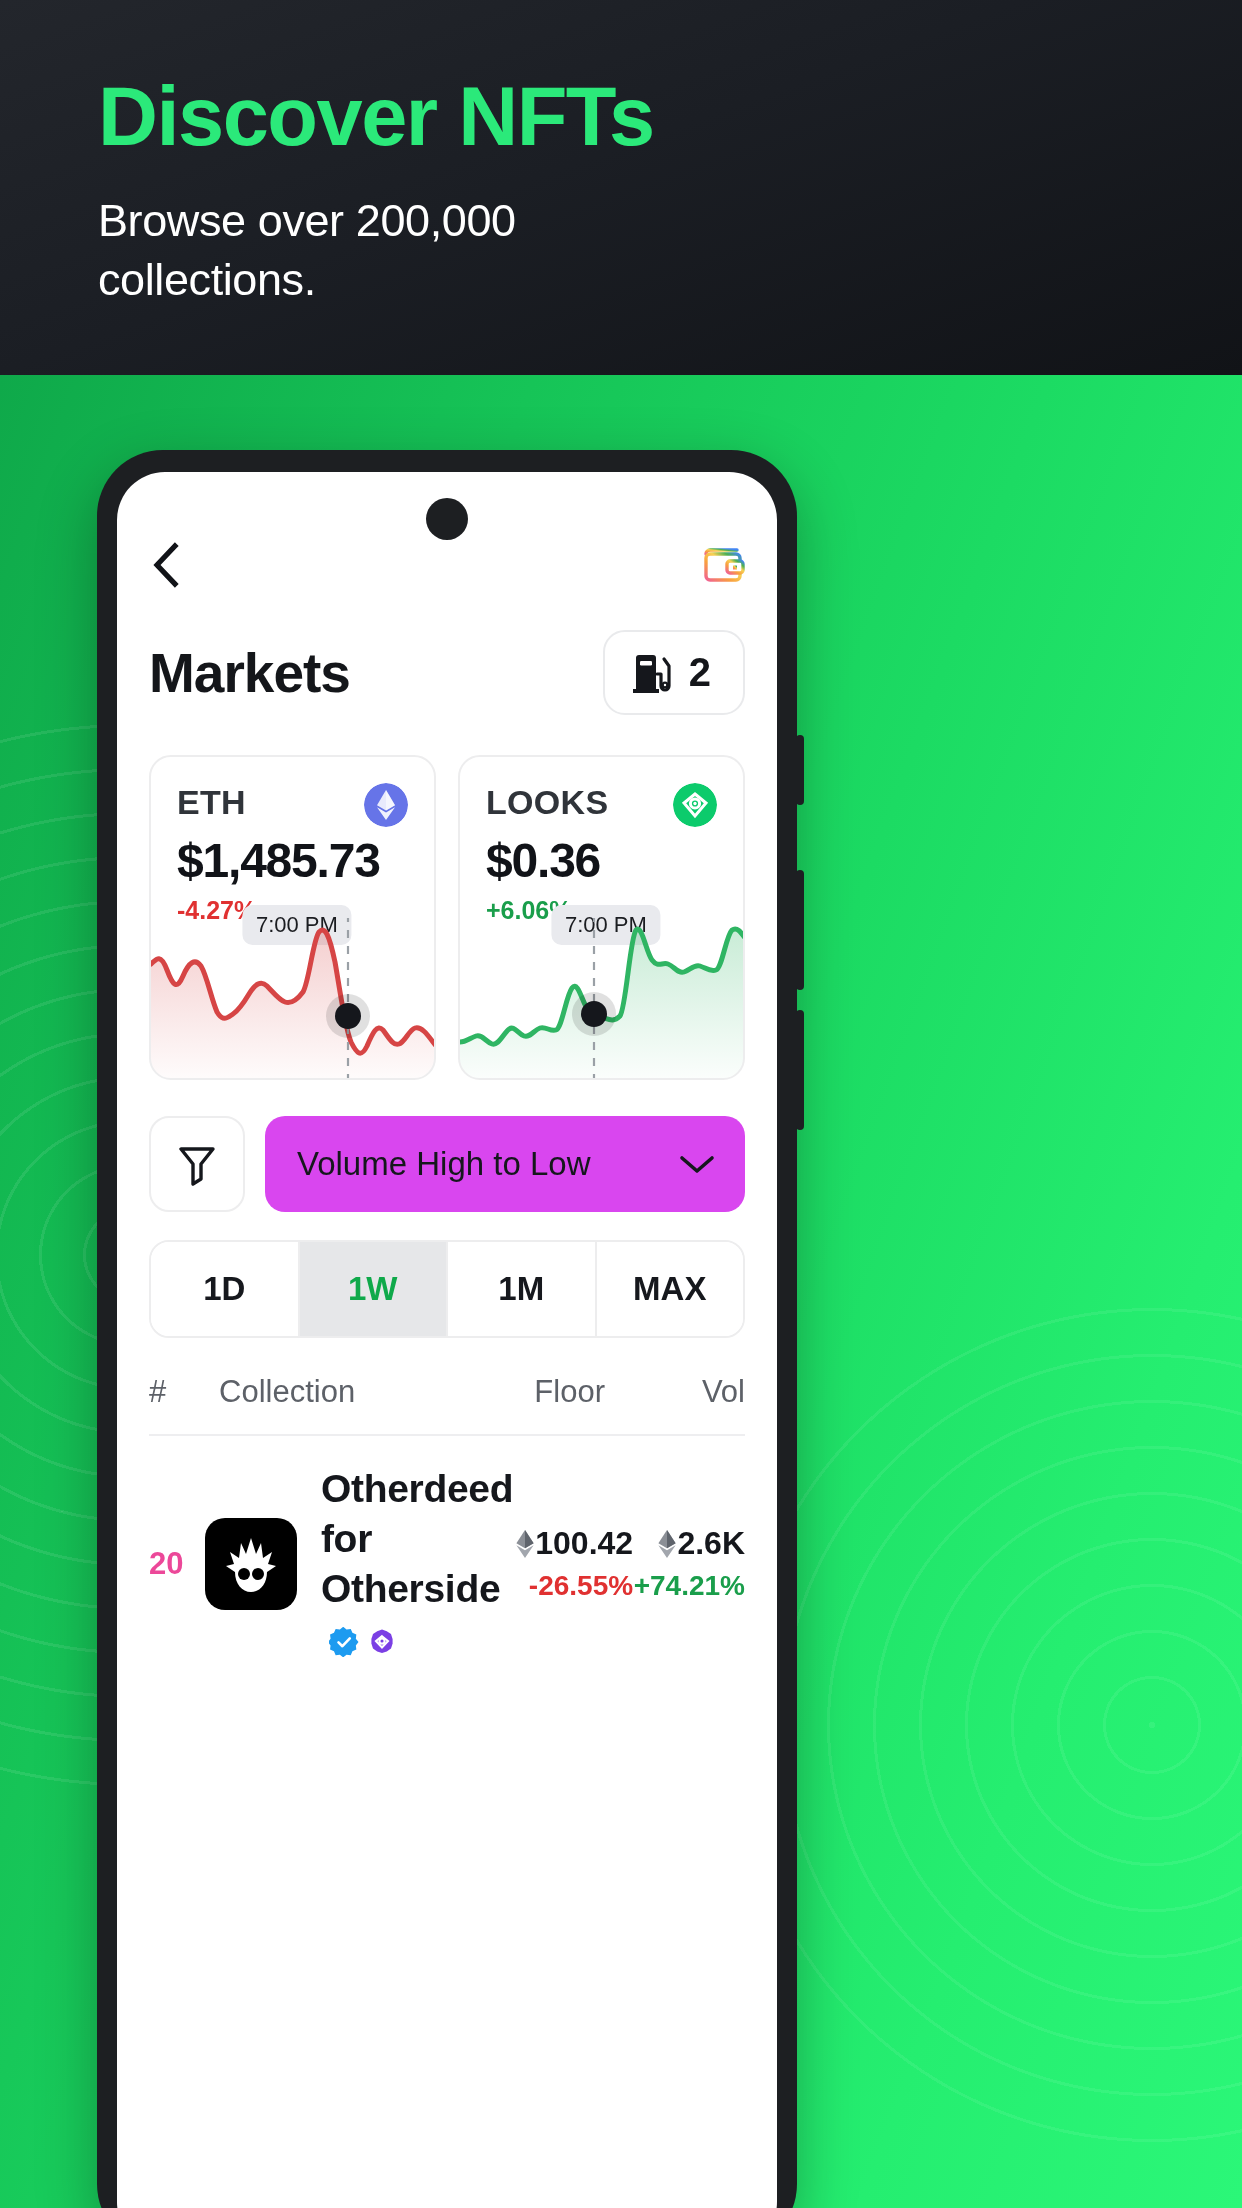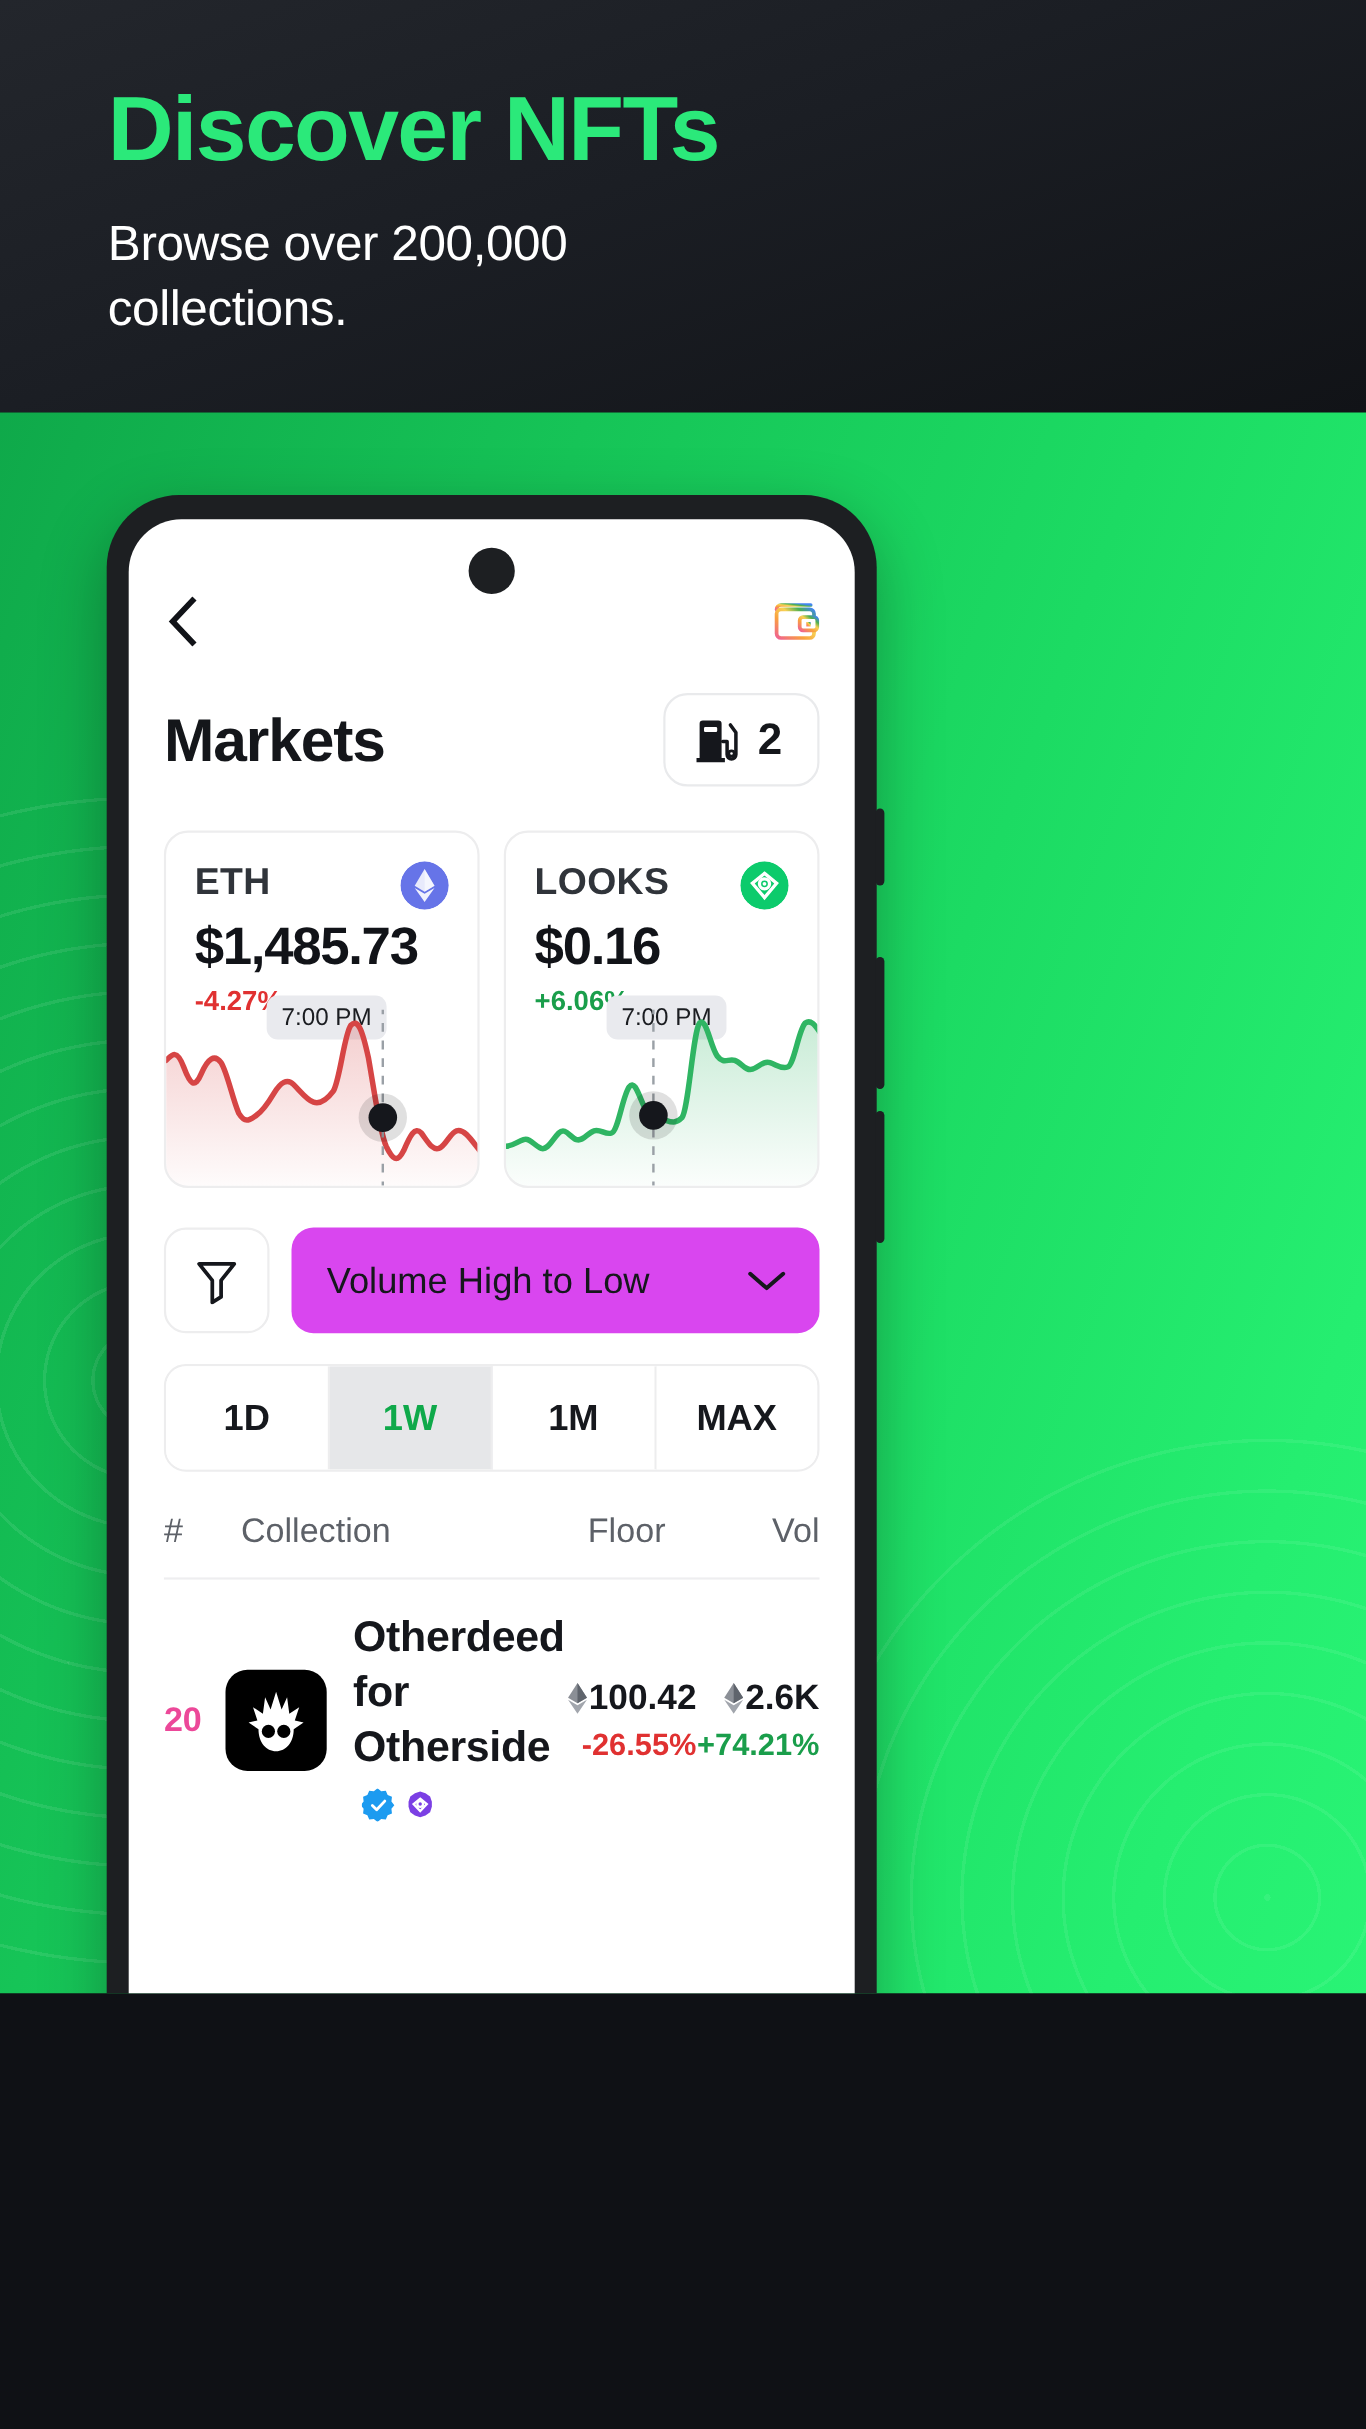--- a/index.html
+++ b/index.html
@@ -1,21 +1,21 @@
 <!DOCTYPE html>
 <html><head>
 <meta charset="utf-8">
 <style>
   * { margin:0; padding:0; box-sizing:border-box; }
   html,body { width:1242px; height:2208px; overflow:hidden; }
   body {
     font-family:"Liberation Sans", sans-serif;
     background:#0f1115;
   }
-  .screen { position:relative; width:1242px; height:1812px; overflow:hidden; }
+  .screen { position:relative; width:1242px; height:2208px; overflow:hidden; }
 
   
   .promo {
     position:absolute; left:0; top:0; width:1242px; height:375px;
     background:linear-gradient(160deg,#23262c 0%,#1b1e24 45%,#111317 100%);
     padding:75px 95px 0 98px;
   }
   .promo-title {
     font-size:83px; font-weight:bold; line-height:1.0;
     letter-spacing:-1.5px; color:#2BE97A;
@@ -269,21 +269,21 @@
             <div class="pcard-top">
               <div class="pcard-head">
                 <div class="tick">LOOKS</div>
                 <svg class="coin" viewBox="0 0 44 44">
                   <circle cx="22" cy="22" r="22" fill="#0CCB6C"></circle>
                   <path d="M22 11 L33 20 L22 33 L11 20 Z" fill="none" stroke="#fff" stroke-width="3"></path>
                   <circle cx="22" cy="20.5" r="4.6" fill="none" stroke="#fff" stroke-width="3"></circle>
                   <circle cx="22" cy="20.5" r="1.7" fill="#fff"></circle>
                 </svg>
               </div>
-              <div class="price">$0.16</div>
+              <div class="price">$0.36</div>
               <div class="chg pos">+6.06%</div>
             </div>
             <div class="timepill">7:00 PM</div>
             <svg class="spark" viewBox="0 0 300 160" preserveAspectRatio="none">
               <defs>
                 <linearGradient id="grnfill" x1="0" y1="0" x2="0" y2="1">
                   <stop offset="0%" stop-color="#2FB563" stop-opacity="0.26"></stop>
                   <stop offset="100%" stop-color="#2FB563" stop-opacity="0.02"></stop>
                 </linearGradient>
               </defs>

